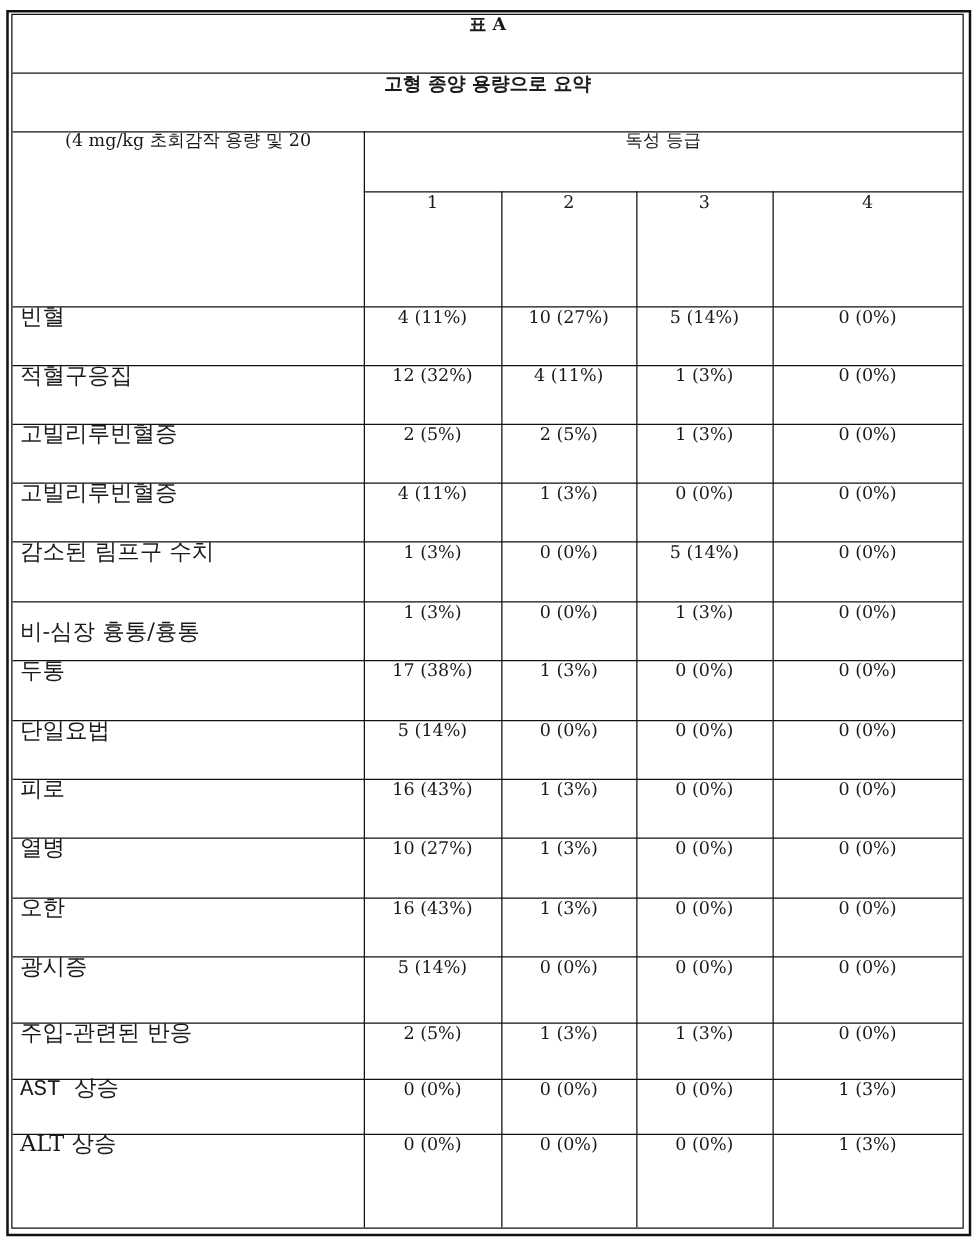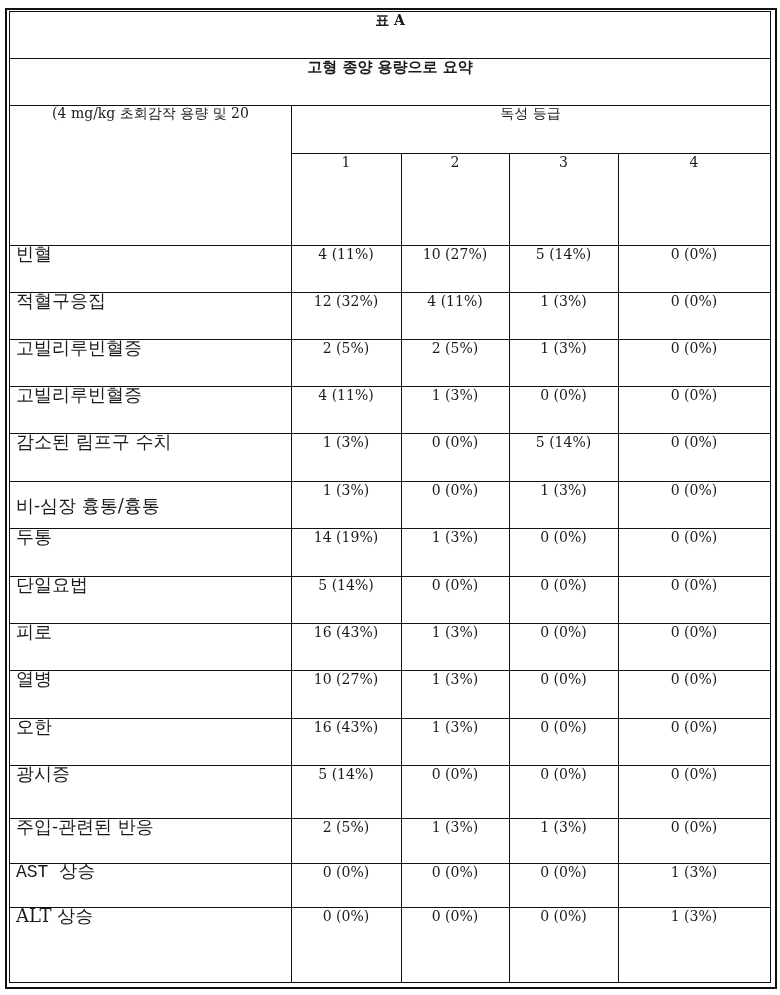--- a/index.html
+++ b/index.html
@@ -87,21 +87,21 @@
     <div class="cell center" style="left: 509px; top: 432px; width: 109px;">5 (14%)</div>
     <div class="cell center" style="left: 618px; top: 432px; width: 152px;">0 (0%)</div>
     <div class="hline" style="left: 10px; top: 481px; width: 760px;"></div>
     <div class="cell rowlabel" style="left: 16px; top: 480px; margin-top: 16px;">비-심장 흉통/흉통</div>
     <div class="cell center" style="left: 291px; top: 480px; width: 110px;">1 (3%)</div>
     <div class="cell center" style="left: 401px; top: 480px; width: 108px;">0 (0%)</div>
     <div class="cell center" style="left: 509px; top: 480px; width: 109px;">1 (3%)</div>
     <div class="cell center" style="left: 618px; top: 480px; width: 152px;">0 (0%)</div>
     <div class="hline" style="left: 10px; top: 528px; width: 760px;"></div>
     <div class="cell rowlabel" style="left: 16px; top: 527px;">두통</div>
-    <div class="cell center" style="left: 291px; top: 527px; width: 110px;">14 (19%)</div>
+    <div class="cell center" style="left: 291px; top: 527px; width: 110px;">17 (38%)</div>
     <div class="cell center" style="left: 401px; top: 527px; width: 108px;">1 (3%)</div>
     <div class="cell center" style="left: 509px; top: 527px; width: 109px;">0 (0%)</div>
     <div class="cell center" style="left: 618px; top: 527px; width: 152px;">0 (0%)</div>
     <div class="hline" style="left: 10px; top: 576px; width: 760px;"></div>
     <div class="cell rowlabel" style="left: 16px; top: 575px;">단일요법</div>
     <div class="cell center" style="left: 291px; top: 575px; width: 110px;">5 (14%)</div>
     <div class="cell center" style="left: 401px; top: 575px; width: 108px;">0 (0%)</div>
     <div class="cell center" style="left: 509px; top: 575px; width: 109px;">0 (0%)</div>
     <div class="cell center" style="left: 618px; top: 575px; width: 152px;">0 (0%)</div>
     <div class="hline" style="left: 10px; top: 623px; width: 760px;"></div>

